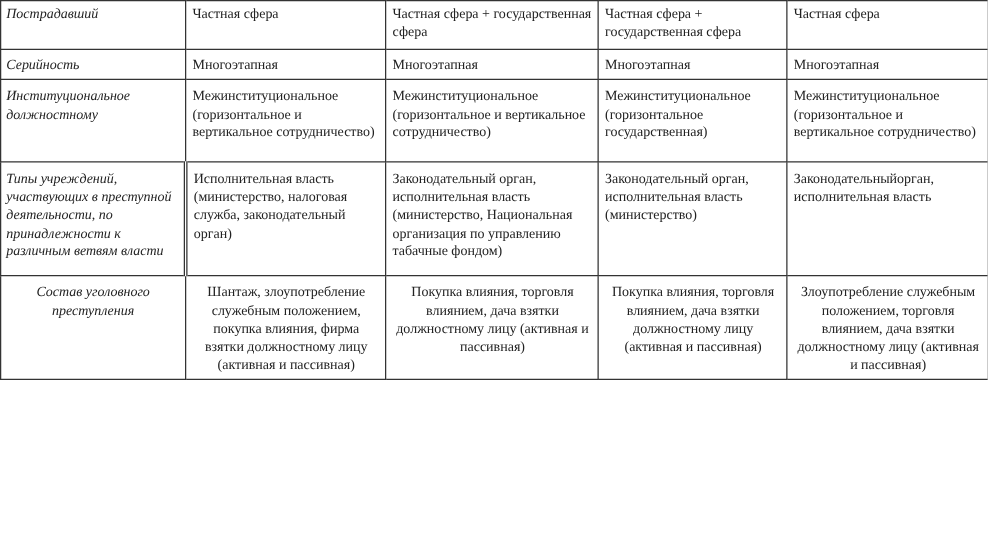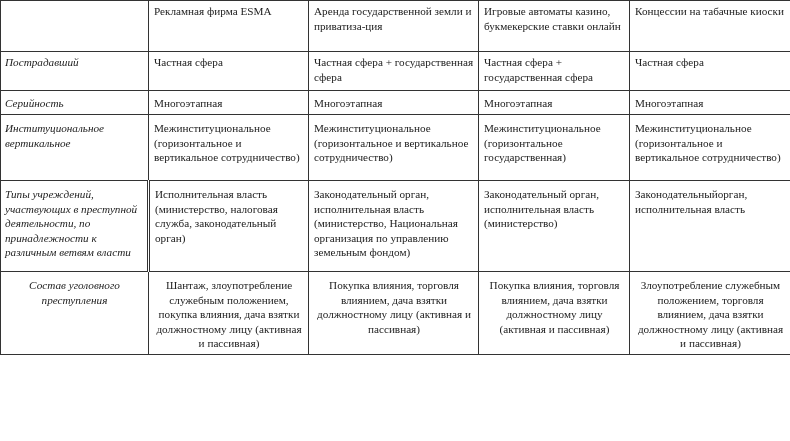--- a/index.html
+++ b/index.html
@@ -57,62 +57,55 @@
 
 <table class="cmp">
   <colgroup>
     <col class="c0">
       <col class="c1">
       <col class="c2">
       <col class="c3">
       <col class="c4">
   </colgroup>
   <tbody>
-    <tr class="r0">
-      <td></td>
-      <td>Рекламная фирма ESMA</td>
-      <td>Аренда государственной земли и приватиза-ция</td>
-      <td>Игровые автоматы казино, букмекерские ставки онлайн</td>
-      <td>Концессии на табачные киоски</td>
-    </tr>
 
     <tr class="r1">
       <td class="rowhead">Пострадавший</td>
       <td>Частная сфера</td>
       <td>Частная сфера + государственная сфера</td>
       <td>Частная сфера + государственная сфера</td>
       <td>Частная сфера</td>
     </tr>
 
     <tr class="r2">
       <td class="rowhead">Серийность</td>
       <td>Многоэтапная</td>
       <td>Многоэтапная</td>
       <td>Многоэтапная</td>
       <td>Многоэтапная</td>
     </tr>
 
     <tr class="r3">
-      <td class="rowhead">Институциональное вертикальное</td>
+      <td class="rowhead">Институциональное должностному</td>
       <td>Межинституциональное (горизонтальное и вертикальное сотрудничество)</td>
       <td>Межинституциональное (горизонтальное и вертикальное сотрудничество)</td>
       <td>Межинституциональное (горизонтальное государственная)</td>
       <td>Межинституциональное (горизонтальное и вертикальное сотрудничество)</td>
     </tr>
 
 
     <tr class="r5">
       <td class="rowhead rowhead-double">Типы учреждений, участвующих в преступной деятельности, по принадлежности к различным ветвям власти</td>
       <td>Исполнительная власть (министерство, налоговая служба, законодательный орган)</td>
-      <td>Законодательный орган, исполнительная власть (министерство, Национальная организация по управлению земельным фондом)</td>
+      <td>Законодательный орган, исполнительная власть (министерство, Национальная организация по управлению табачные фондом)</td>
       <td>Законодательный орган, исполнительная власть (министерство)</td>
       <td>Законодательныйорган, исполнительная власть</td>
     </tr>
 
     <tr class="r6">
       <td class="rowhead">Состав уголовного преступления</td>
-      <td>Шантаж, злоупотребление служебным положением, покупка влияния, дача взятки должностному лицу (активная и пассивная)</td>
+      <td>Шантаж, злоупотребление служебным положением, покупка влияния, фирма взятки должностному лицу (активная и пассивная)</td>
       <td>Покупка влияния, торговля влиянием, дача взятки должностному лицу (активная и пассивная)</td>
       <td>Покупка влияния, торговля влиянием, дача взятки должностному лицу (активная и пассивная)</td>
       <td>Злоупотребление служебным положением, торговля влиянием, дача взятки должностному лицу (активная и пассивная)</td>
     </tr>
   </tbody>
 </table>
 
 </body></html>

